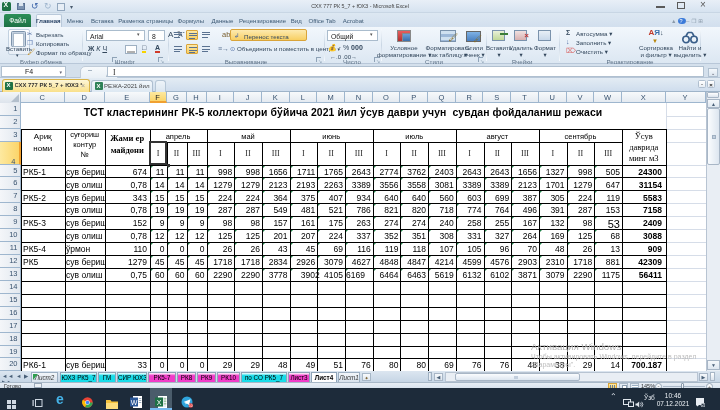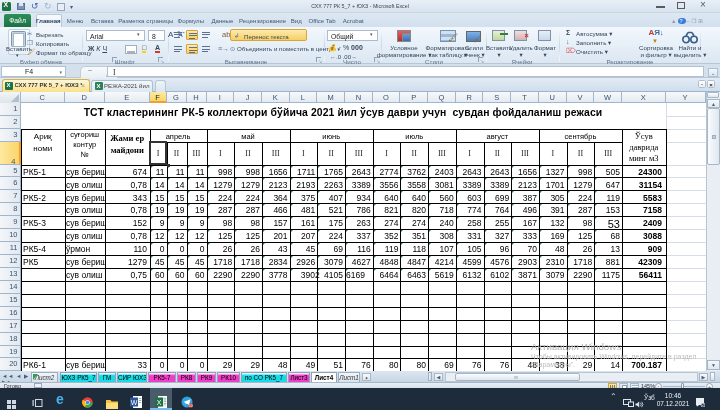--- a/index.html
+++ b/index.html
@@ -493,21 +493,21 @@
 <div class="abs" style="left:150.5px;top:205.49px;width:14.0px;height:10px;font-size:8.5px;color:#000;text-align:right">19</div>
 <div class="abs" style="left:150.5px;top:204.29px;width:0;height:0;border-top:2.5px solid #1e8449;border-right:2.5px solid transparent"></div>
 <div class="abs" style="left:167.5px;top:205.49px;width:17.0px;height:10px;font-size:8.5px;color:#000;text-align:right">19</div>
 <div class="abs" style="left:167.5px;top:204.29px;width:0;height:0;border-top:2.5px solid #1e8449;border-right:2.5px solid transparent"></div>
 <div class="abs" style="left:187.5px;top:205.49px;width:17.0px;height:10px;font-size:8.5px;color:#000;text-align:right">19</div>
 <div class="abs" style="left:187.5px;top:204.29px;width:0;height:0;border-top:2.5px solid #1e8449;border-right:2.5px solid transparent"></div>
 <div class="abs" style="left:207.5px;top:205.49px;width:24.7px;height:10px;font-size:8.5px;color:#000;text-align:right">287</div>
 <div class="abs" style="left:207.5px;top:204.29px;width:0;height:0;border-top:2.5px solid #1e8449;border-right:2.5px solid transparent"></div>
 <div class="abs" style="left:235.2px;top:205.49px;width:24.7px;height:10px;font-size:8.5px;color:#000;text-align:right">287</div>
 <div class="abs" style="left:235.2px;top:204.29px;width:0;height:0;border-top:2.5px solid #1e8449;border-right:2.5px solid transparent"></div>
-<div class="abs" style="left:262.9px;top:205.49px;width:24.7px;height:10px;font-size:8.5px;color:#000;text-align:right">466</div>
+<div class="abs" style="left:262.9px;top:205.49px;width:24.7px;height:10px;font-size:8.5px;color:#000;text-align:right">549</div>
 <div class="abs" style="left:262.9px;top:204.29px;width:0;height:0;border-top:2.5px solid #1e8449;border-right:2.5px solid transparent"></div>
 <div class="abs" style="left:290.6px;top:205.49px;width:24.7px;height:10px;font-size:8.5px;color:#000;text-align:right">481</div>
 <div class="abs" style="left:290.6px;top:204.29px;width:0;height:0;border-top:2.5px solid #1e8449;border-right:2.5px solid transparent"></div>
 <div class="abs" style="left:318.3px;top:205.49px;width:24.7px;height:10px;font-size:8.5px;color:#000;text-align:right">521</div>
 <div class="abs" style="left:318.3px;top:204.29px;width:0;height:0;border-top:2.5px solid #1e8449;border-right:2.5px solid transparent"></div>
 <div class="abs" style="left:346.0px;top:205.49px;width:24.7px;height:10px;font-size:8.5px;color:#000;text-align:right">786</div>
 <div class="abs" style="left:346.0px;top:204.29px;width:0;height:0;border-top:2.5px solid #1e8449;border-right:2.5px solid transparent"></div>
 <div class="abs" style="left:373.7px;top:205.49px;width:24.7px;height:10px;font-size:8.5px;color:#000;text-align:right">821</div>
 <div class="abs" style="left:373.7px;top:204.29px;width:0;height:0;border-top:2.5px solid #1e8449;border-right:2.5px solid transparent"></div>
 <div class="abs" style="left:401.4px;top:205.49px;width:24.7px;height:10px;font-size:8.5px;color:#000;text-align:right">820</div>
@@ -590,21 +590,21 @@
 <div class="abs" style="left:373.7px;top:231.35px;width:24.7px;height:10px;font-size:8.5px;color:#000;text-align:right">352</div>
 <div class="abs" style="left:373.7px;top:230.15px;width:0;height:0;border-top:2.5px solid #1e8449;border-right:2.5px solid transparent"></div>
 <div class="abs" style="left:401.4px;top:231.35px;width:24.7px;height:10px;font-size:8.5px;color:#000;text-align:right">351</div>
 <div class="abs" style="left:401.4px;top:230.15px;width:0;height:0;border-top:2.5px solid #1e8449;border-right:2.5px solid transparent"></div>
 <div class="abs" style="left:429.1px;top:231.35px;width:24.7px;height:10px;font-size:8.5px;color:#000;text-align:right">308</div>
 <div class="abs" style="left:429.1px;top:230.15px;width:0;height:0;border-top:2.5px solid #1e8449;border-right:2.5px solid transparent"></div>
 <div class="abs" style="left:456.8px;top:231.35px;width:24.7px;height:10px;font-size:8.5px;color:#000;text-align:right">331</div>
 <div class="abs" style="left:456.8px;top:230.15px;width:0;height:0;border-top:2.5px solid #1e8449;border-right:2.5px solid transparent"></div>
 <div class="abs" style="left:484.5px;top:231.35px;width:24.7px;height:10px;font-size:8.5px;color:#000;text-align:right">327</div>
 <div class="abs" style="left:484.5px;top:230.15px;width:0;height:0;border-top:2.5px solid #1e8449;border-right:2.5px solid transparent"></div>
-<div class="abs" style="left:512.2px;top:231.35px;width:24.7px;height:10px;font-size:8.5px;color:#000;text-align:right">333</div>
+<div class="abs" style="left:512.2px;top:231.35px;width:24.7px;height:10px;font-size:8.5px;color:#000;text-align:right">264</div>
 <div class="abs" style="left:512.2px;top:230.15px;width:0;height:0;border-top:2.5px solid #1e8449;border-right:2.5px solid transparent"></div>
 <div class="abs" style="left:539.9px;top:231.35px;width:24.7px;height:10px;font-size:8.5px;color:#000;text-align:right">169</div>
 <div class="abs" style="left:539.9px;top:230.15px;width:0;height:0;border-top:2.5px solid #1e8449;border-right:2.5px solid transparent"></div>
 <div class="abs" style="left:567.6px;top:231.35px;width:24.7px;height:10px;font-size:8.5px;color:#000;text-align:right">125</div>
 <div class="abs" style="left:567.6px;top:230.15px;width:0;height:0;border-top:2.5px solid #1e8449;border-right:2.5px solid transparent"></div>
 <div class="abs" style="left:595.3px;top:231.35px;width:24.7px;height:10px;font-size:8.5px;color:#000;text-align:right">68</div>
 <div class="abs" style="left:595.3px;top:230.15px;width:0;height:0;border-top:2.5px solid #1e8449;border-right:2.5px solid transparent"></div>
 <div class="abs" style="left:623px;top:231.35px;width:39px;height:10px;font-size:8.5px;font-weight:bold;color:#000;text-align:right">3088</div>
 <div class="abs" style="left:23px;top:244.28px;width:40px;height:10px;font-size:8.5px;color:#000;white-space:nowrap">РК5-4</div>
 <div class="abs" style="left:66px;top:244.28px;width:38.5px;height:10px;font-size:8.5px;color:#000;white-space:nowrap;overflow:hidden">ўрмон</div>

